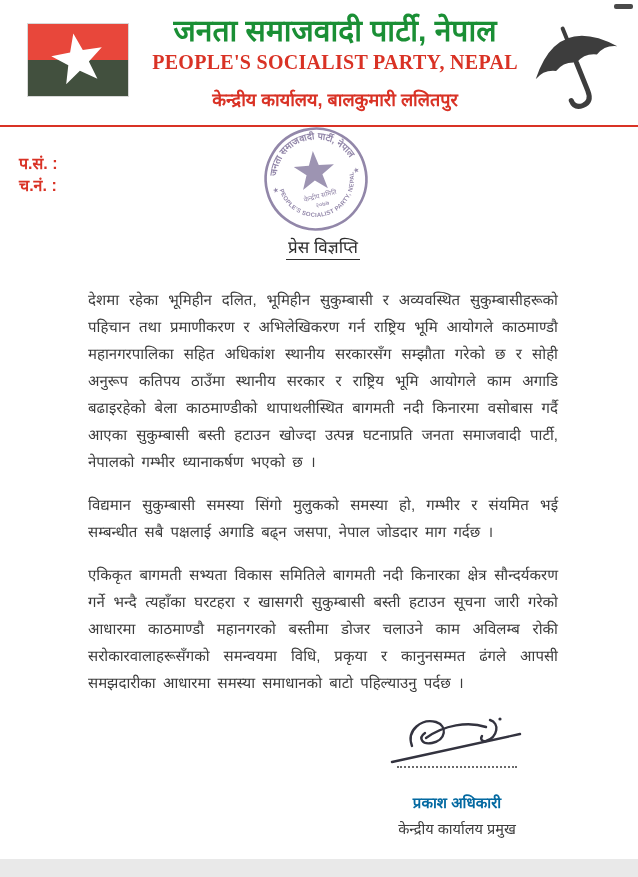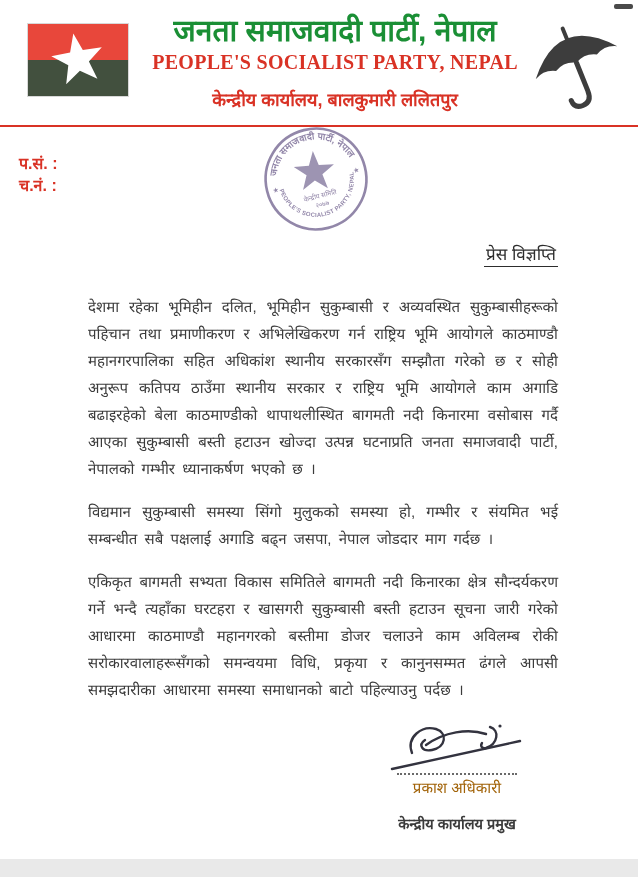--- a/index.html
+++ b/index.html
@@ -22,29 +22,29 @@
   .scan-mark{position:absolute;right:5px;top:4px;width:19px;height:5px;background:#4a4a4a;border-radius:2px;}
   
   .red-rule{position:absolute;top:125px;left:0;width:638px;height:2px;background:#d93225;}
   .refs{position:absolute;left:19px;top:131px;color:#d93225;font-size:16px;font-weight:700;line-height:22px;margin-top:22px;}
   
   .stamp{position:absolute;left:50%;top:126px;width:106px;height:106px;margin-left:-56px;
          transform:rotate(-14deg);opacity:.85;pointer-events:none;}
   .stamp text, .stamp textPath{fill:#80739b;font-family:"Liberation Sans","DejaVu Sans",sans-serif;}
   
   .main{position:absolute;top:230px;left:88px;right:80px;}
-  .doc-title{margin:12px 0 28px 0;text-align:right;font-size:17px;font-weight:400;color:#2d2d2d;}
+  .doc-title{margin:5px 0 28px 0;text-align:center;font-size:17px;font-weight:400;color:#2d2d2d;}
   .doc-title span{border-bottom:1.5px solid #2d2d2d;padding:0 2px 2px 2px;}
   .main p{margin:12px 0 16px 0;text-align:justify;font-size:15px;line-height:27px;word-spacing:3px;color:#3b3b3b;}
   
   .sign-block{width:190px;margin:2px 6px 0 auto;text-align:center;}
   .scribble{display:block;margin:0 auto -6px auto;}
   .dotted{width:120px;margin:0 auto;border-bottom:2px dotted #6a6a6a;height:2px;}
-  .sig-name{font-size:15px;color:#a16207;margin-top:2px;}
-  .sig-role{font-size:14.5px;color:#3b3b3b;margin-top:16px;font-weight:bold;}
+  .sig-name{font-size:15px;color:#0369a1;margin-top:24px;font-weight:bold;}
+  .sig-role{font-size:14.5px;color:#3b3b3b;margin-top:6px;}
   
   .date{margin:48px 0 0 34px;font-size:14.5px;color:#3b3b3b;}
   .footer{position:absolute;left:0;bottom:0;width:638px;height:42px;border-top:1px solid #9a9a9a;
           display:flex;align-items:center;justify-content:center;}
   .contact{font-family:"Liberation Serif","DejaVu Serif",serif;font-weight:700;font-size:15px;color:#141414;}
 </style>
 </head>
 <body>
 
 <div class="page">

